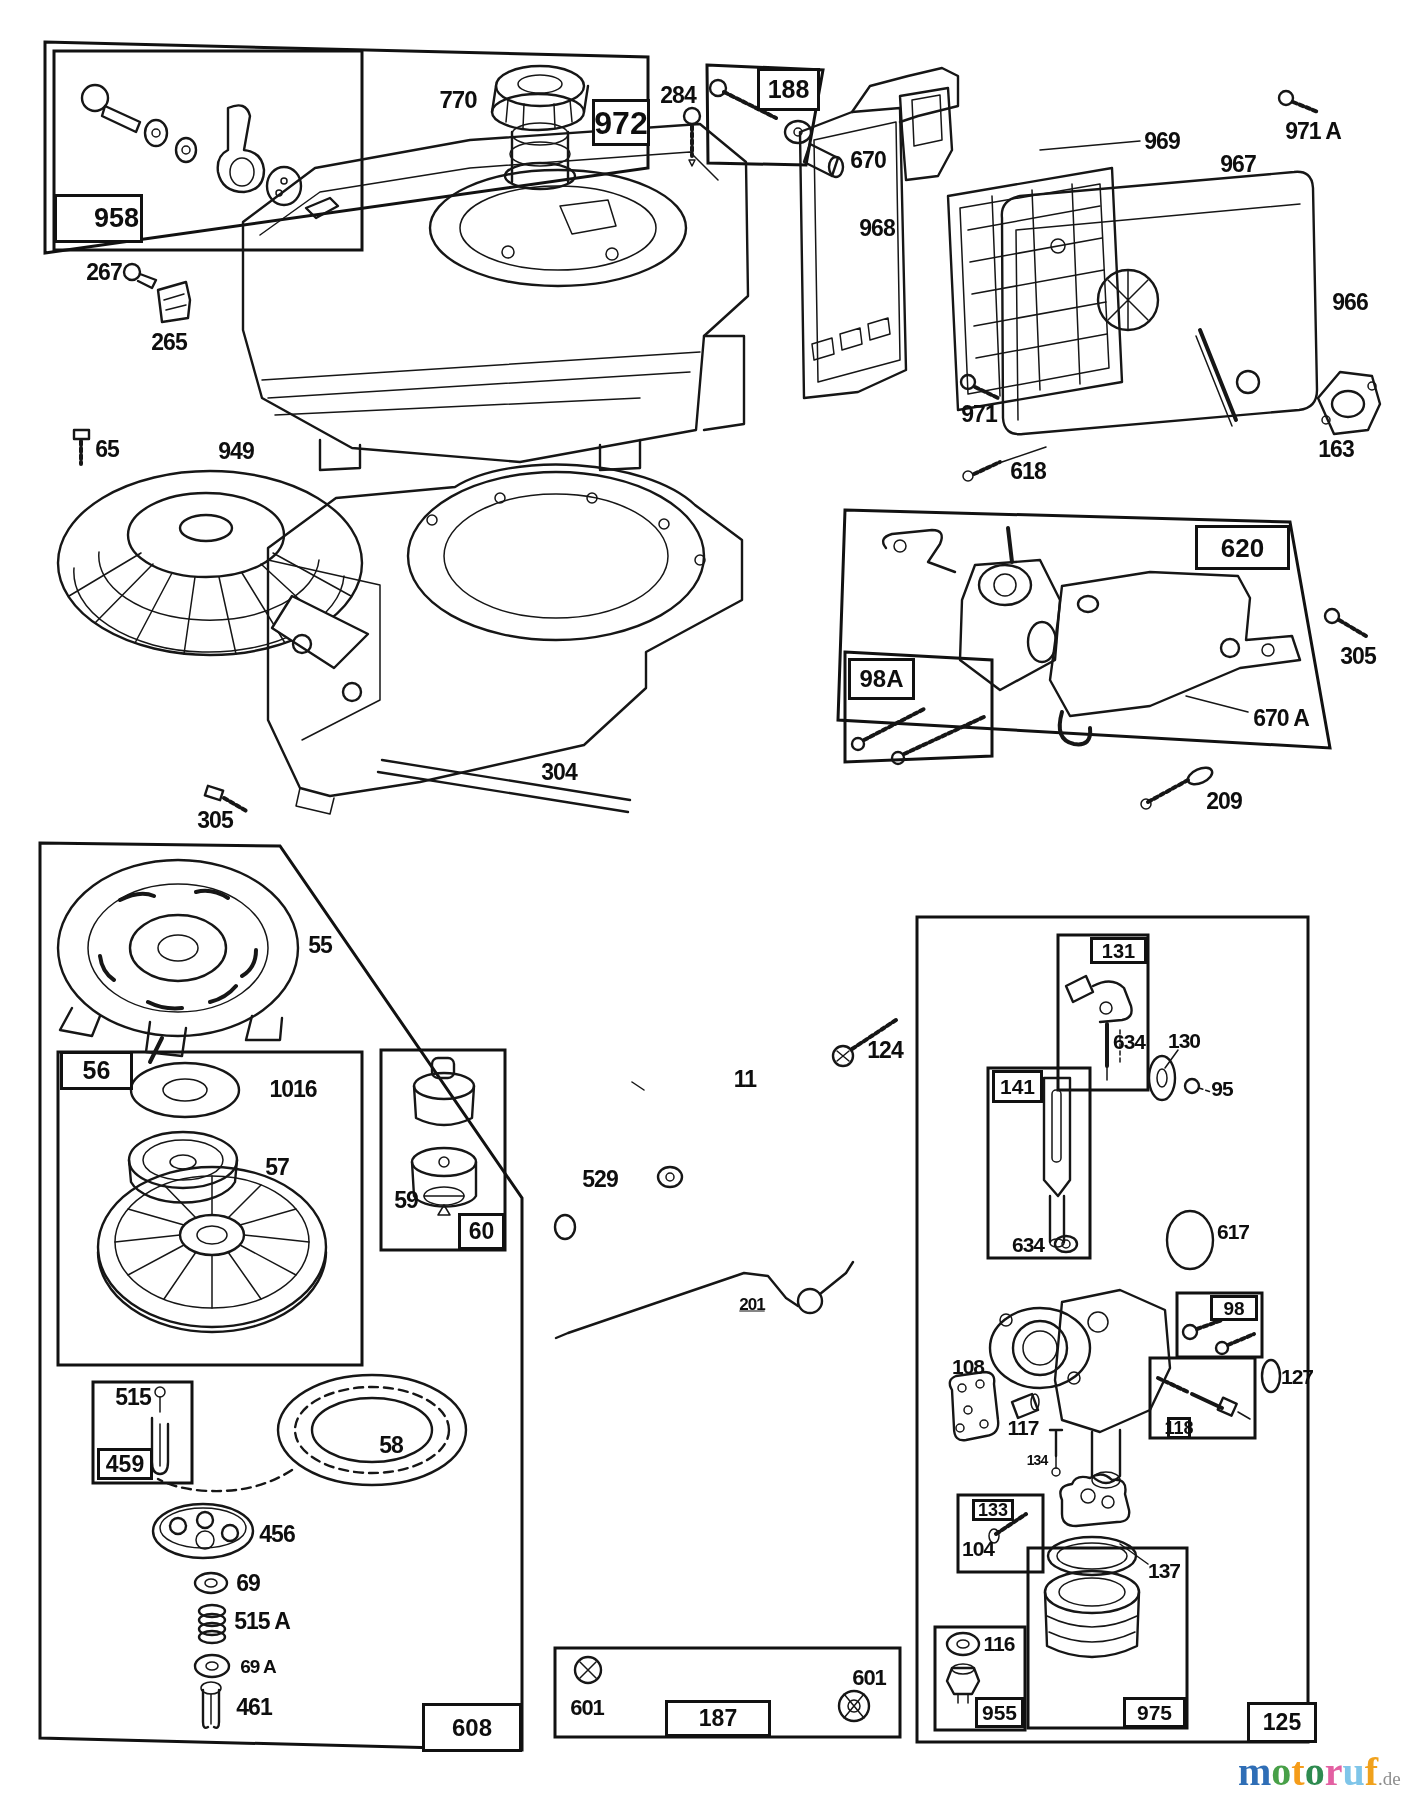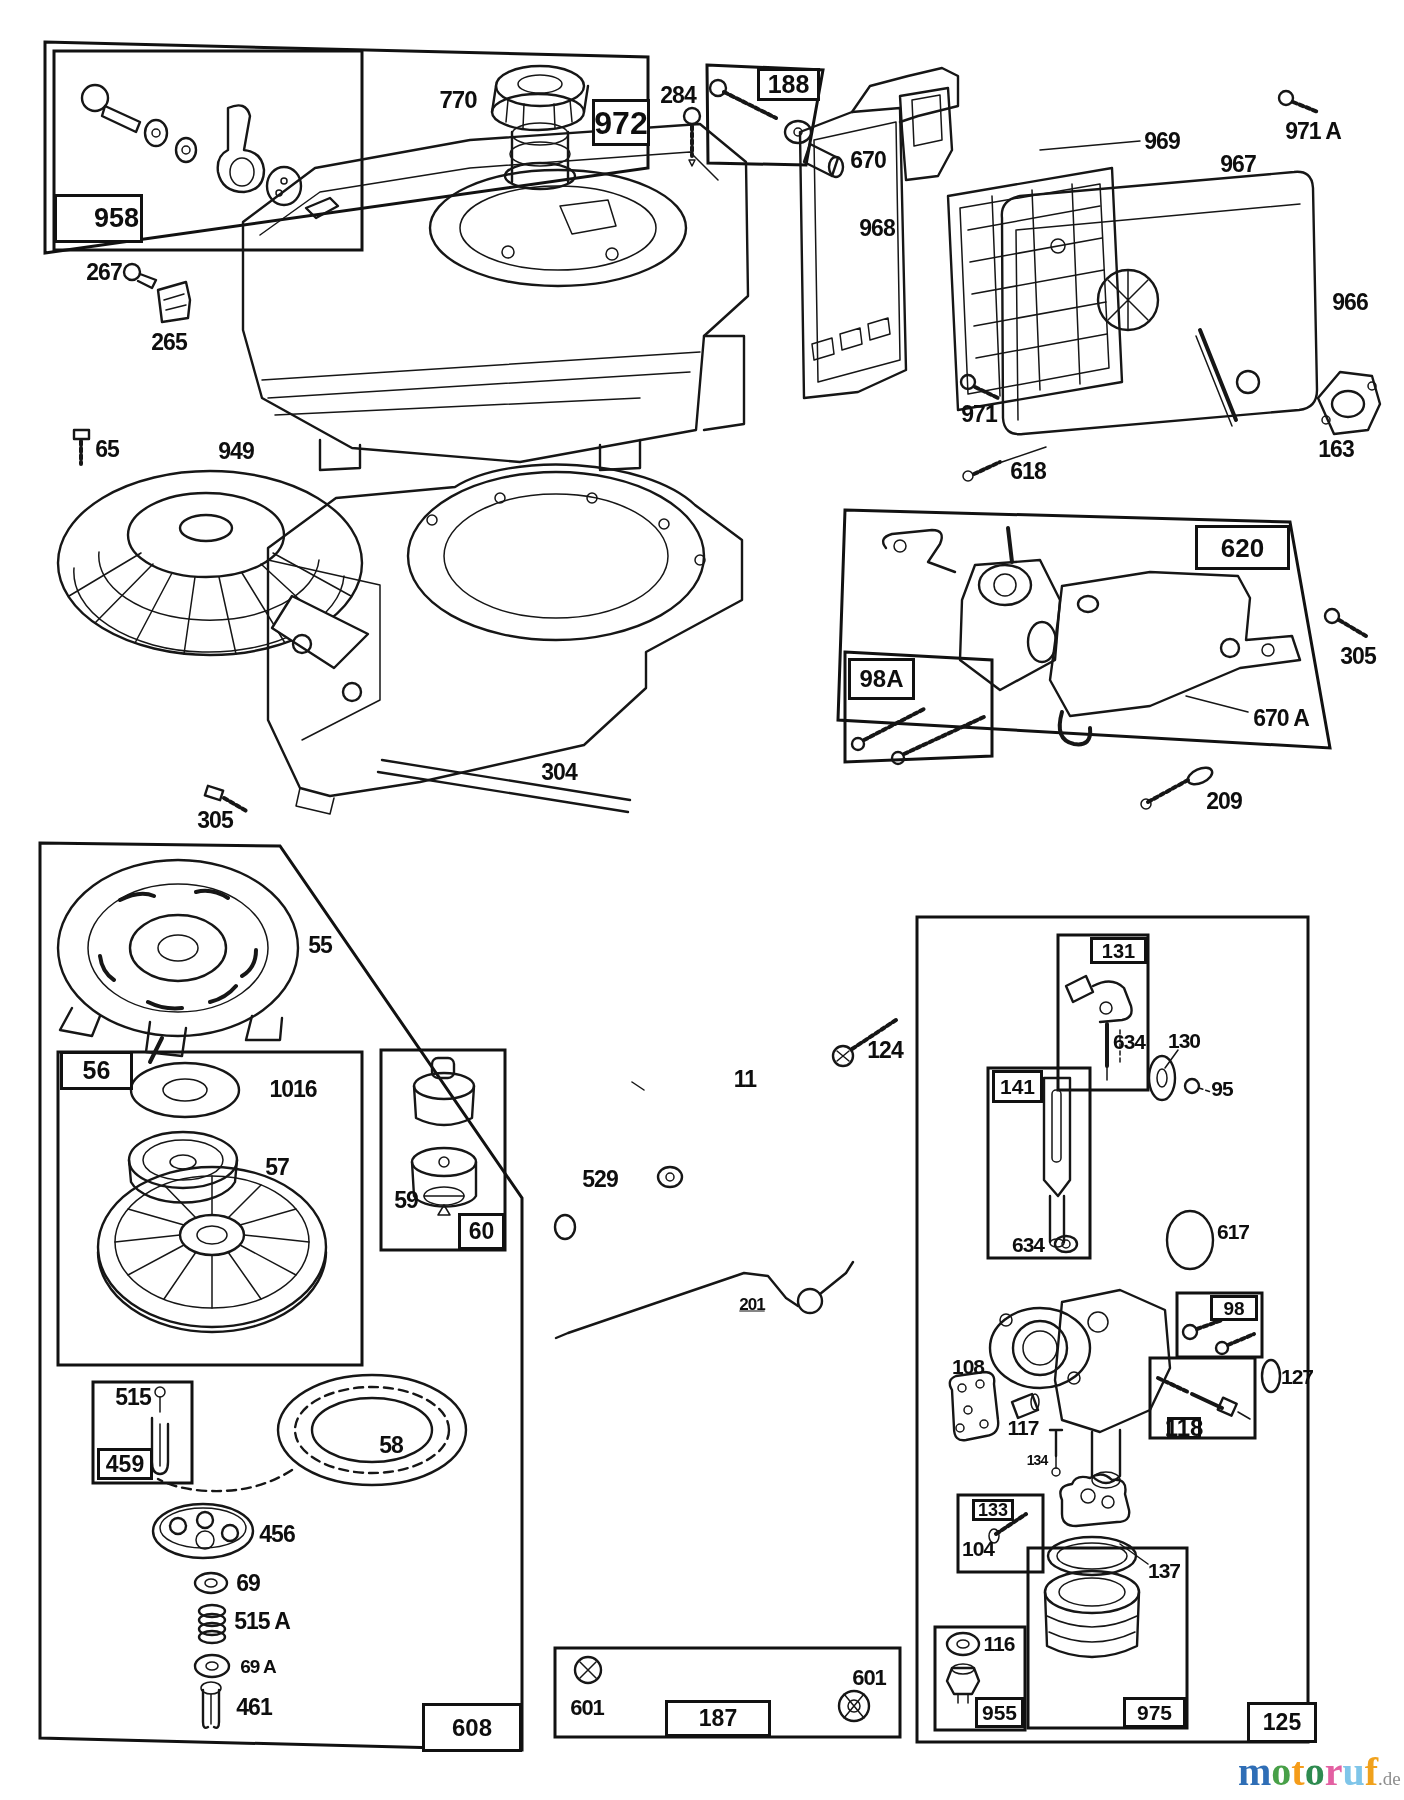--- a/index.html
+++ b/index.html
@@ -434,21 +434,21 @@
     <ellipse class="ln thin" cx="963" cy="1669" rx="11" ry="5"></ellipse>
     <path class="ln thin" d="M958,1694 L958,1703 M968,1694 L968,1703"></path>
   </g>
 </svg>
 
 <div id="labels-layer">
       <div class="lbl boxed" style="font-size: 27px; left: 54px; top: 194px; width: 89px; height: 49px; padding-left: 36px;">958</div>
       <div class="lbl boxed" style="font-size: 32px; left: 592px; top: 52px; width: 58px; height: 47px; margin-top: 47px;">972</div>
       <div class="lbl" style="font-size: 24px; left: 458px; top: 100px;">770</div>
       <div class="lbl" style="font-size: 23px; left: 678px; top: 95px;">284</div>
-      <div class="lbl boxed" style="font-size: 25px; left: 757px; top: 68px; width: 63px; height: 33px;">188</div>
+      <div class="lbl boxed" style="font-size: 25px; left: 757px; top: 68px; width: 63px; height: 43px;">188</div>
       <div class="lbl" style="font-size: 23px; left: 868px; top: 160px;">670</div>
       <div class="lbl" style="font-size: 23px; left: 1162px; top: 141px;">969</div>
       <div class="lbl" style="font-size: 23px; left: 877px; top: 228px;">968</div>
       <div class="lbl" style="font-size: 23px; left: 1313px; top: 131px;">971 A</div>
       <div class="lbl" style="font-size: 23px; left: 1238px; top: 164px;">967</div>
       <div class="lbl" style="font-size: 23px; left: 1350px; top: 302px;">966</div>
       <div class="lbl" style="font-size: 23px; left: 979px; top: 414px;">971</div>
       <div class="lbl" style="font-size: 23px; left: 1028px; top: 471px;">618</div>
       <div class="lbl" style="font-size: 23px; left: 1336px; top: 449px;">163</div>
       <div class="lbl" style="font-size: 23px; left: 104px; top: 272px;">267</div>
@@ -484,21 +484,21 @@
       <div class="lbl boxed" style="font-size: 20px; left: 1090px; top: 937px; width: 57px; height: 27px;">131</div>
       <div class="lbl" style="font-size: 21px; left: 1129px; top: 1041px;">634</div>
       <div class="lbl" style="font-size: 21px; left: 1184px; top: 1040px;">130</div>
       <div class="lbl" style="font-size: 21px; left: 1222px; top: 1088px;">95</div>
       <div class="lbl boxed" style="font-size: 21px; left: 992px; top: 1070px; width: 51px; height: 33px;">141</div>
       <div class="lbl" style="font-size: 21px; left: 1028px; top: 1244px;">634</div>
       <div class="lbl" style="font-size: 21px; left: 1233px; top: 1231px;">617</div>
       <div class="lbl boxed" style="font-size: 19px; left: 1210px; top: 1295px; width: 48px; height: 26px;">98</div>
       <div class="lbl" style="font-size: 21px; left: 968px; top: 1366px;">108</div>
       <div class="lbl" style="font-size: 21px; left: 1023px; top: 1427px;">117</div>
-      <div class="lbl boxed" style="font-size: 24px; left: 1167px; top: 1417px; width: 34px; height: 22px;">118</div>
+      <div class="lbl boxed" style="font-size: 18px; left: 1167px; top: 1417px; width: 24px; height: 22px;">118</div>
       <div class="lbl" style="font-size: 21px; left: 1297px; top: 1376px;">127</div>
       <div class="lbl" style="font-size: 14px; left: 1037px; top: 1460px; text-align: center;">134</div>
       <div class="lbl boxed" style="font-size: 18px; left: 972px; top: 1499px; width: 42px; height: 22px; text-align: right;">133</div>
       <div class="lbl" style="font-size: 21px; left: 978px; top: 1548px;">104</div>
       <div class="lbl" style="font-size: 21px; left: 1164px; top: 1570px;">137</div>
       <div class="lbl" style="font-size: 21px; left: 999px; top: 1643px;">116</div>
       <div class="lbl boxed" style="font-size: 21px; left: 975px; top: 1697px; width: 49px; height: 31px;">955</div>
       <div class="lbl boxed" style="font-size: 21px; left: 1123px; top: 1697px; width: 63px; height: 31px;">975</div>
       <div class="lbl boxed" style="font-size: 23px; left: 1247px; top: 1702px; width: 70px; height: 41px;">125</div>
       <div class="lbl" style="font-size: 22px; left: 587px; top: 1708px;">601</div>

